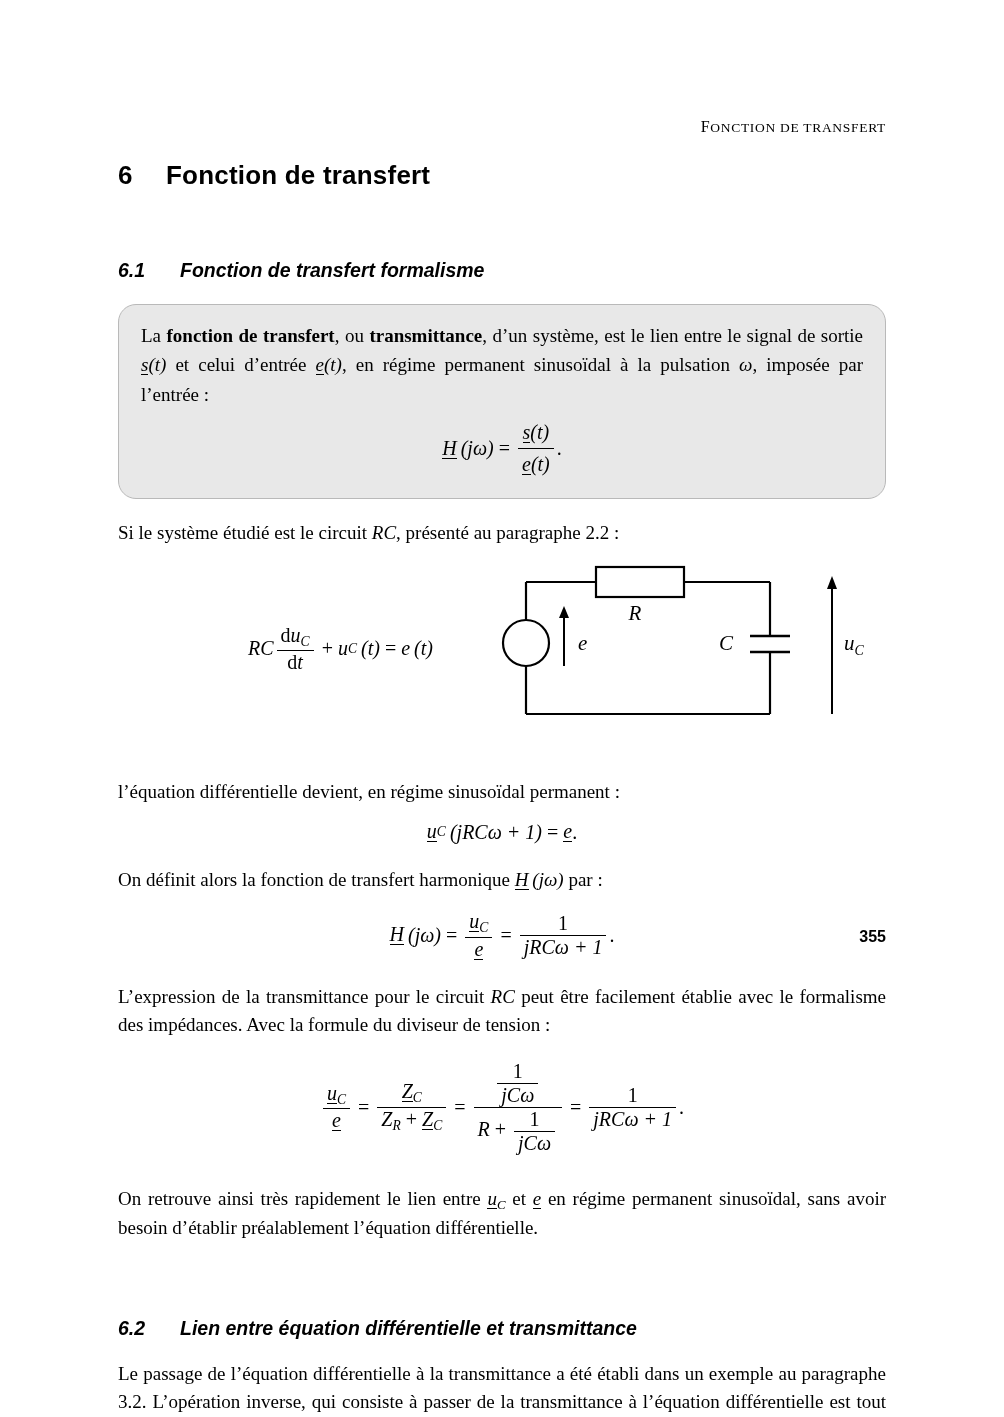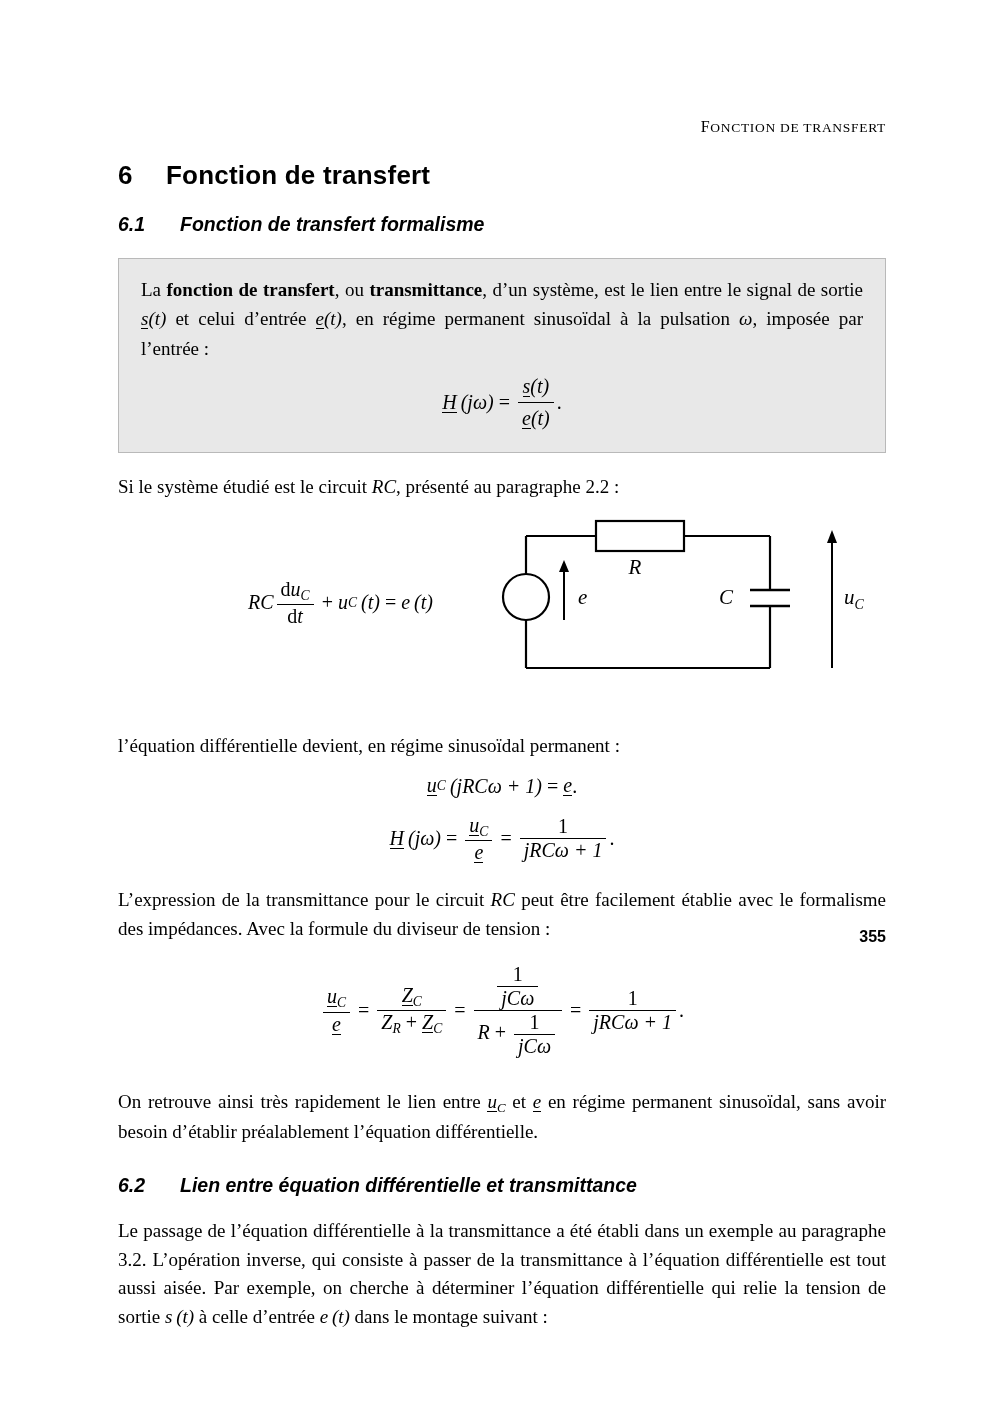--- a/index.html
+++ b/index.html
@@ -43,27 +43,27 @@
     letter-spacing: 0.2px;
   }
   h1.sec .num { display: inline-block; width: 48px; }
 
   h2.sub {
     font-family: "Liberation Sans", sans-serif;
     font-size: 19.5px;
     font-weight: bold;
     margin: 22px 0 0 0;
   }
-  h2.sub .num { display: inline-block; width: 62px; }
+  h2.sub .num { display: inline-block; width: 62px; margin-top: 46px; }
 
   .callout {
     margin-top: 22px;
     background: #e8e8e8;
     border: 1px solid #b9b9b9;
-    border-radius: 0;
+    border-radius: 18px;
     padding: 16px 22px 18px 22px;
     font-size: 19px;
     line-height: 1.55;
     text-align: justify;
   }
   .callout b { font-weight: bold; }
 
   p.body {
     font-size: 19px;
     line-height: 1.5;
@@ -217,20 +217,23 @@
 
 
     <p class="body" style="margin-top:26px;font-family:Liberation Serif, serif;">l’équation différentielle devient, en régime sinusoïdal permanent :</p>
 
     <div class="eqline" style="margin-top:14px;">
       <span class="mathrow">
         <span class="uline it">u</span><span class="sub">C</span> <span class="it">(jRCω + 1)</span>&nbsp;=&nbsp;<span class="uline it">e</span>.
       </span>
     </div>
 
+    <p class="body" style="margin-top:22px;">
+      On définit alors la fonction de transfert harmonique <span class="uline it">H</span><span class="it"> (jω)</span> par :
+    </p>
 
     <div class="eqline" style="margin-top:16px;">
       <span class="mathrow">
         <span class="uline it">H</span><span class="it"> (jω)</span>&nbsp;=&nbsp;
         <span class="frac">
             <span class="n"><span class="uline it">u</span><span class="sub">C</span></span>
             <span class="d"><span class="uline it">e</span></span>
           </span>
         &nbsp;=&nbsp;
         <span class="frac">

